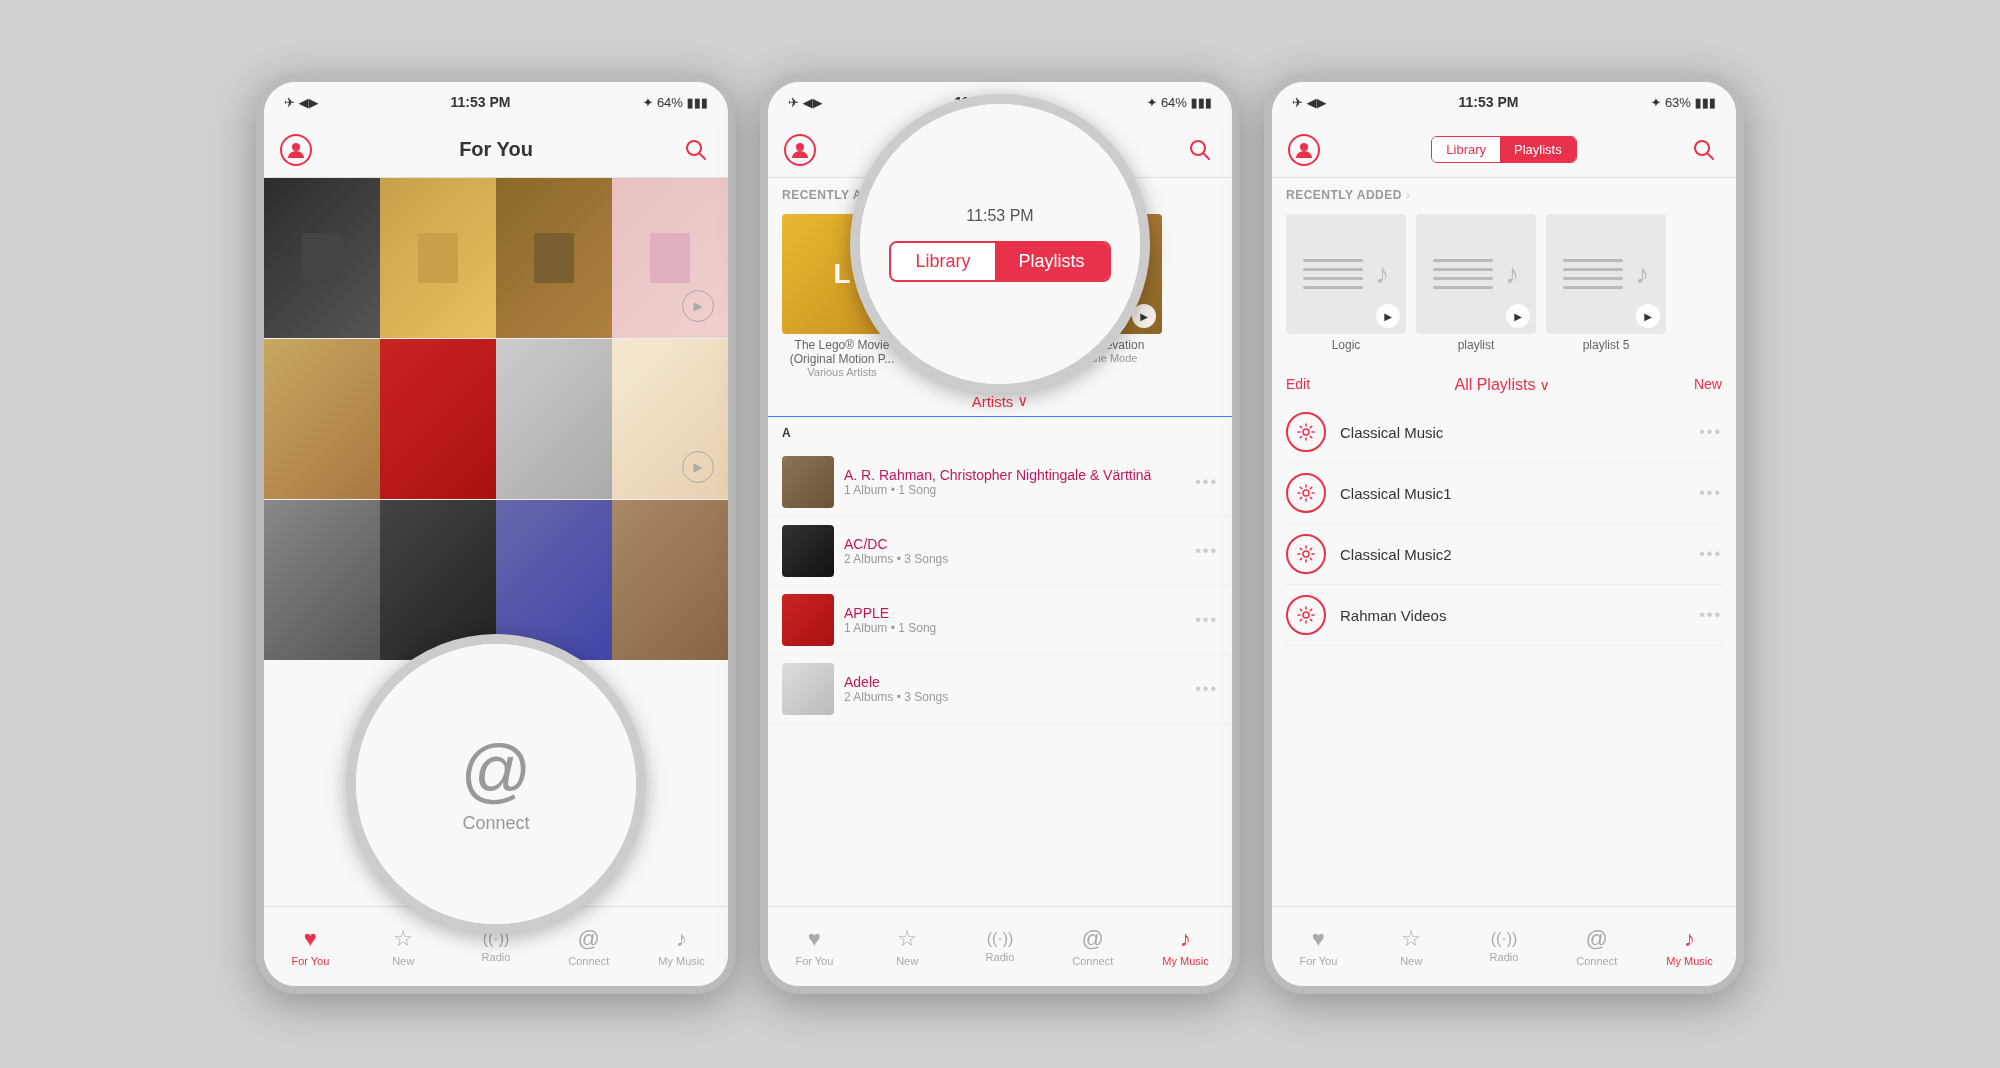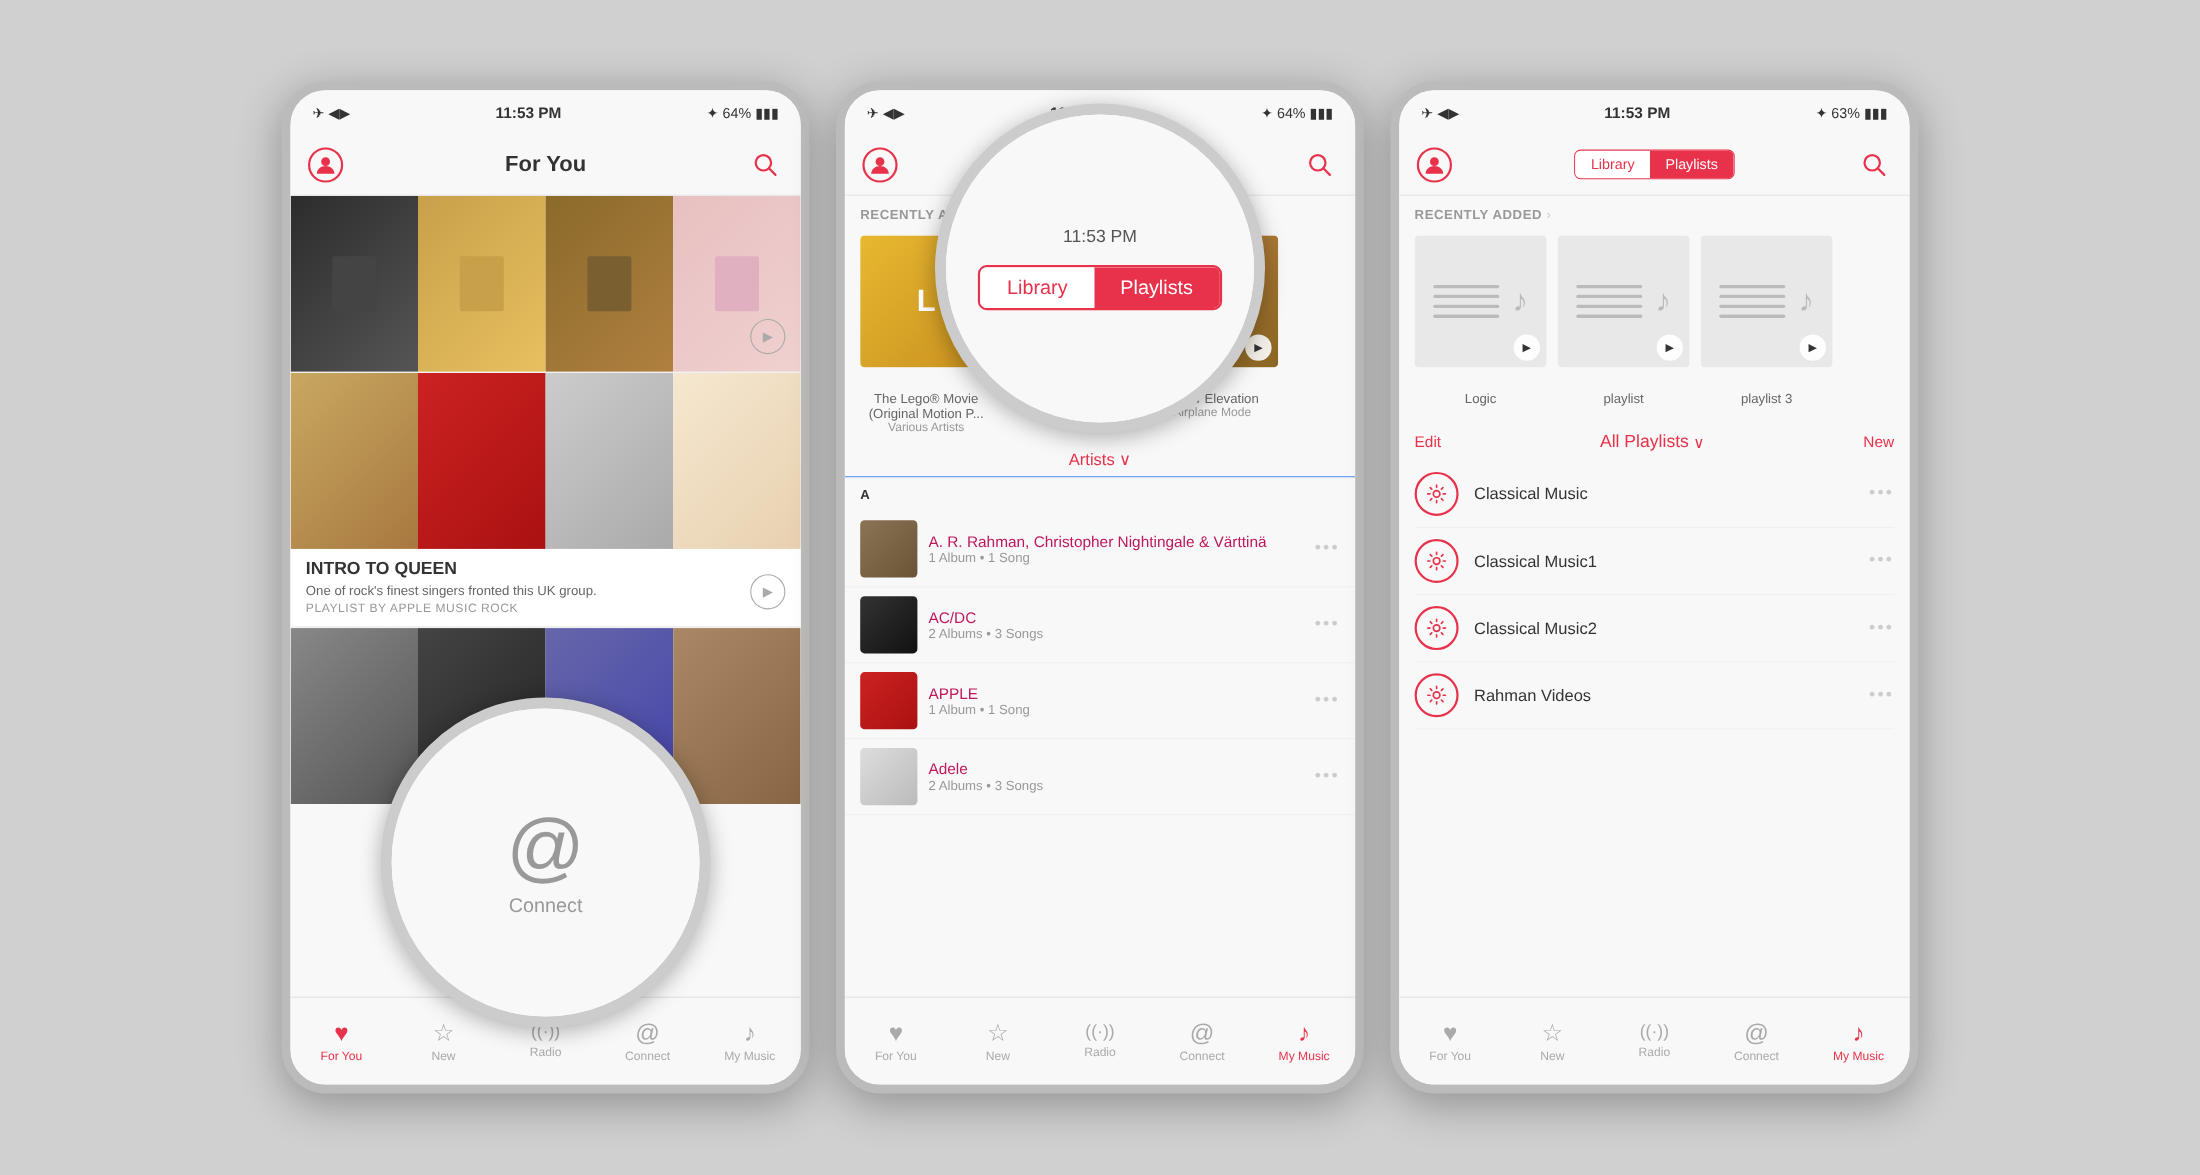--- a/index.html
+++ b/index.html
@@ -272,21 +272,21 @@
       border-radius: 50%;
       display: flex;
       align-items: center;
       justify-content: center;
       font-size: 10px;
       color: #333;
     }
     .album-name {
       font-size: 12px;
       color: #666;
-      margin-top: 21px;
+      margin-top: 4px;
       text-align: center;
     }
 
     
     .artist-section-header {
       padding: 8px 14px;
       font-size: 12px;
       font-weight: 700;
       color: #333;
       border-top: 1px solid #f0f0f0;
@@ -511,25 +511,20 @@
           <div class="play-btn">▶</div>
         </div>
 
         <div style="position:relative; border-bottom: 1px solid #f0f0f0;">
           <div class="playlist-images">
             <div class="playlist-img playlist-img-q1"></div>
             <div class="playlist-img playlist-img-q2"></div>
             <div class="playlist-img playlist-img-q3"></div>
             <div class="playlist-img playlist-img-q4"></div>
           </div>
-          <div class="playlist-info">
-            <div class="playlist-title">INTRO TO QUEEN</div>
-            <div class="playlist-desc">One of rock's finest singers fronted this UK group.</div>
-            <div class="playlist-sub">PLAYLIST BY APPLE MUSIC ROCK</div>
-          </div>
           <div class="play-btn">▶</div>
         </div>
 
         <div style="position:relative;">
           <div class="playlist-images">
             <div class="playlist-img playlist-img-b1"></div>
             <div class="playlist-img playlist-img-b2"></div>
             <div class="playlist-img playlist-img-b3"></div>
             <div class="playlist-img playlist-img-b4"></div>
           </div>
@@ -790,21 +785,21 @@
                     <div class="music-line"></div>
                     <div class="music-line"></div>
                     <div class="music-line"></div>
                     <div class="music-line"></div>
                   </div>
                   <span class="music-note-icon">♪</span>
                 </div>
               </div>
               <div class="play-overlay">▶</div>
             </div>
-            <div class="album-name">playlist 3</div>
+            <div class="album-name">playlist 5</div>
           </div>
         </div>
 
         <div class="playlists-section">
           <div class="all-playlists-header">
             <span class="edit-btn">Edit</span>
             <div class="all-playlists-title">
               <span>All Playlists</span>
               <span style="font-size:14px;">∨</span>
             </div>

